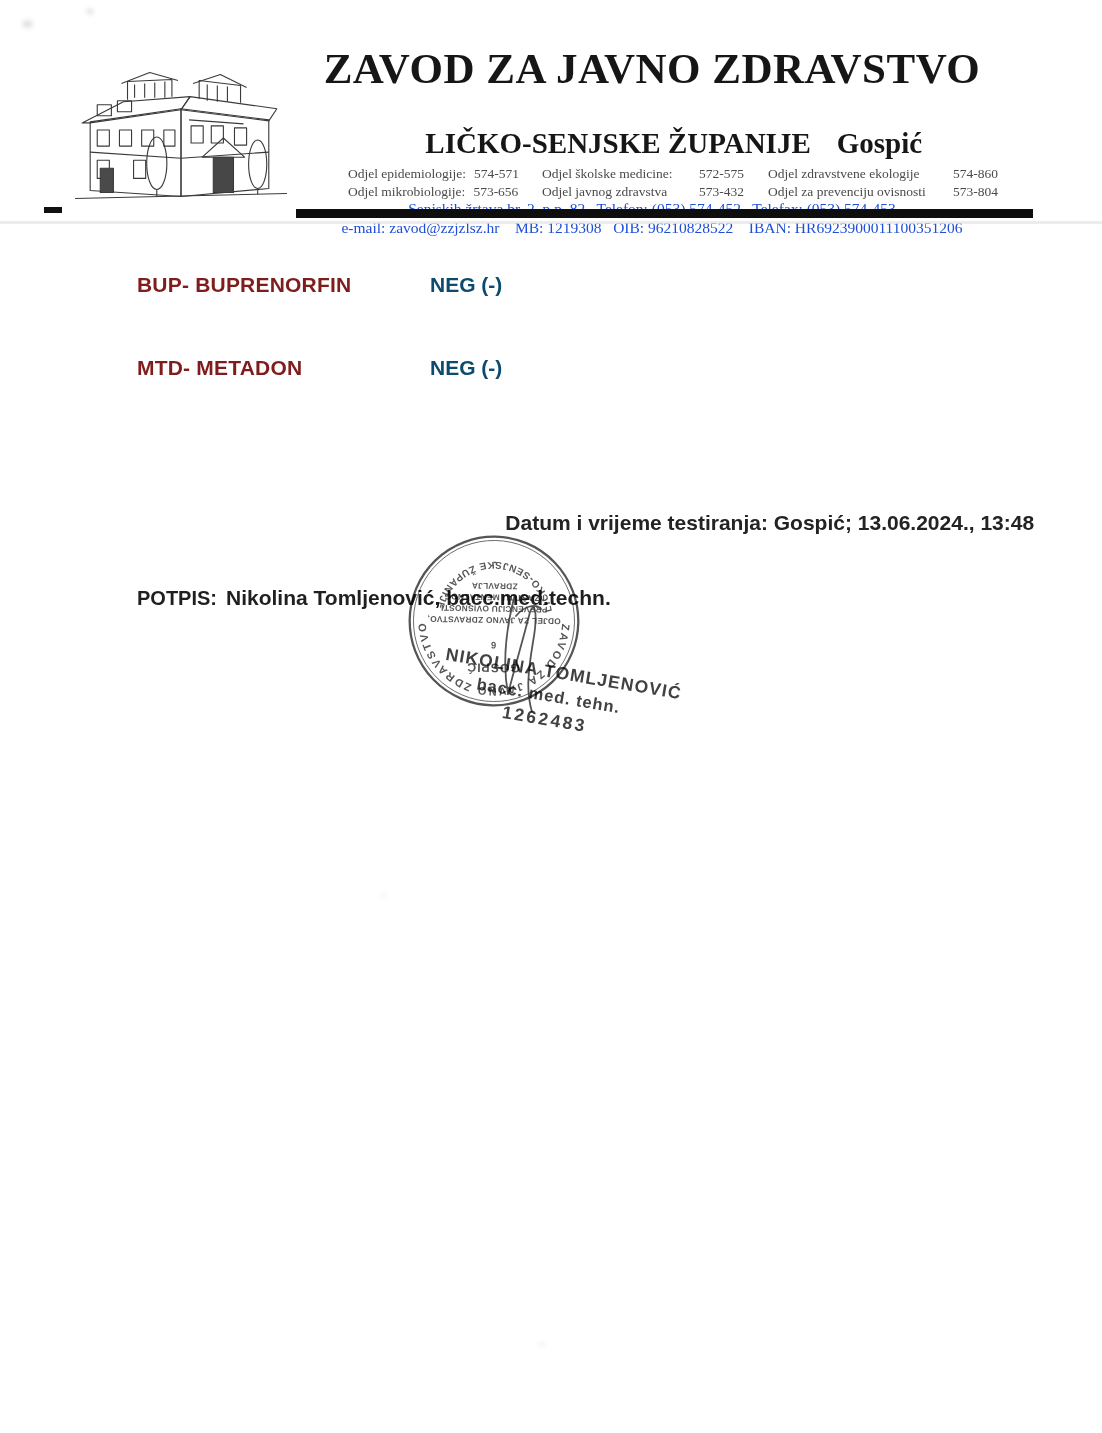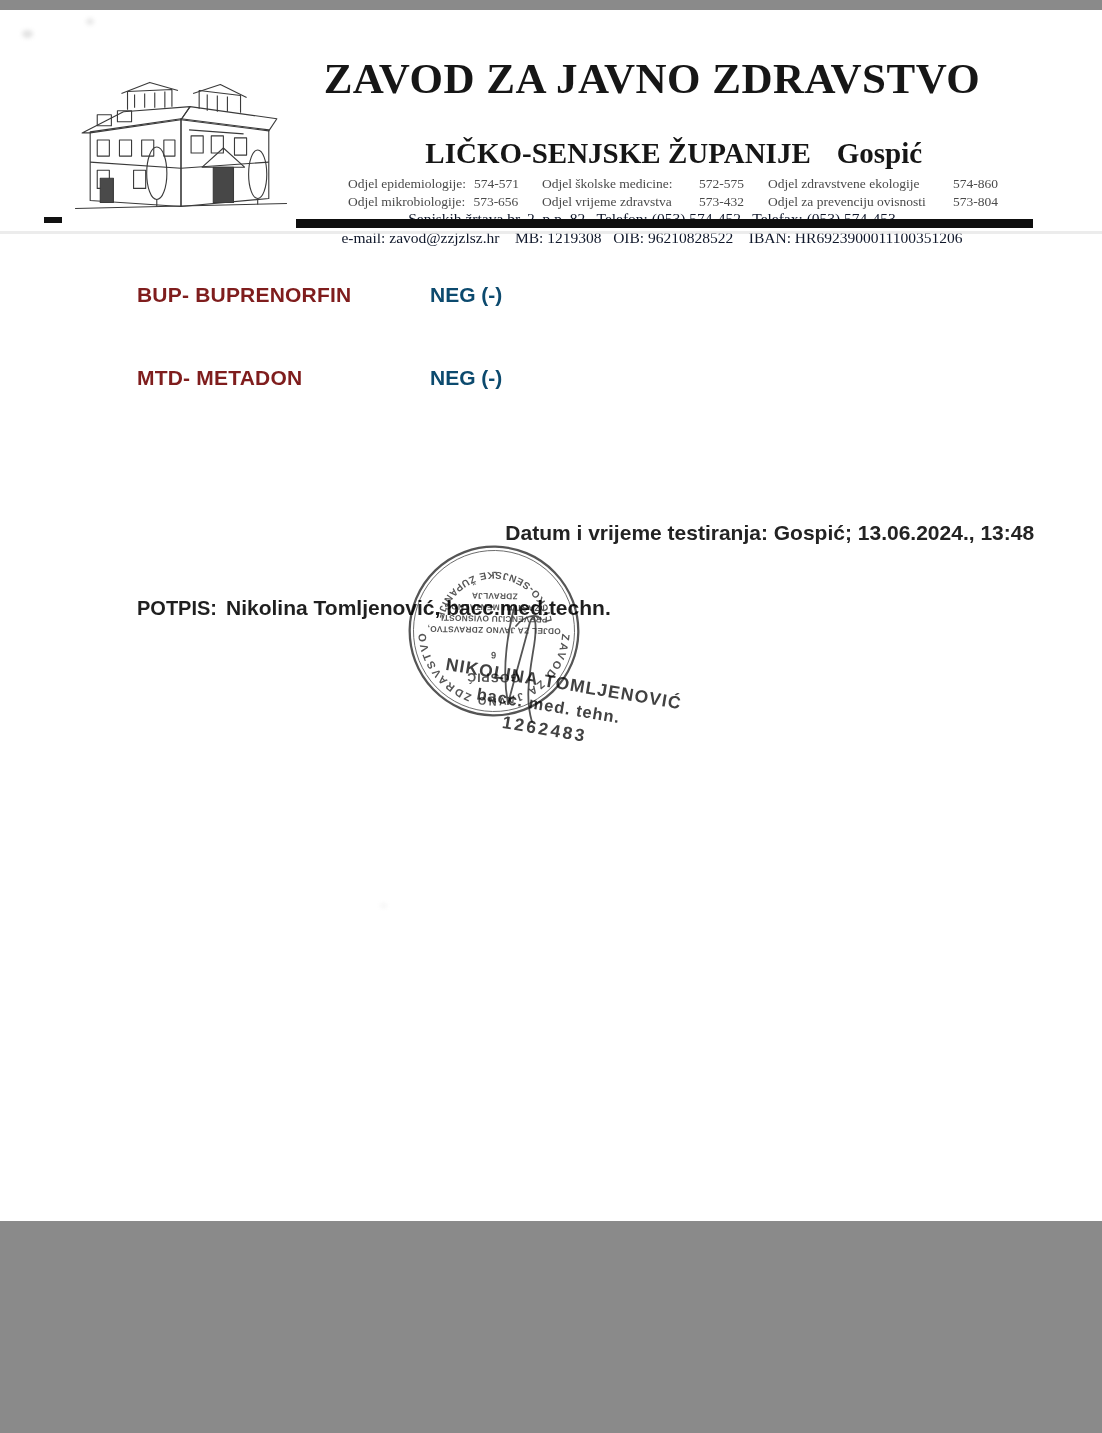--- a/index.html
+++ b/index.html
@@ -1,39 +1,39 @@
 <!DOCTYPE html>
 <html><head>
 <meta charset="utf-8">
 <style>
   html,body{margin:0;padding:0;background:#8a8a8a;}
   .page{
     position:relative;
-    width:1102px;height:1211px;
-    margin:10px auto;
+    width:1102px;height:1433px;
+    margin:0 auto;
     background:#ffffff;
     overflow:hidden;
     font-family:"Liberation Sans",sans-serif;
   }
   
   .smudge{position:absolute;background:#9a9a9a;border-radius:50%;filter:blur(2px);}
   .smudge.s1{left:22px;top:20px;width:11px;height:8px;opacity:.28;}
   .smudge.s2{left:86px;top:8px;width:8px;height:7px;opacity:.22;}
   .smudge.s3{left:380px;top:893px;width:7px;height:5px;opacity:.10;}
   .smudge.s4{left:538px;top:1342px;width:8px;height:5px;opacity:.10;}
   
   .logo{position:absolute;left:70px;top:58px;width:222px;height:156px;}
   .header-text{
     position:absolute;left:288px;top:46px;width:728px;
     text-align:center;font-family:"Liberation Serif",serif;color:#161616;
   }
   .title{font-size:43px;font-weight:700;letter-spacing:.5px;white-space:pre;line-height:1.05;}
   .subtitle-row{font-size:29px;font-weight:700;margin-top:3px;white-space:pre;}
   .subtitle-row .city{margin-left:26px;}
-  .addr{font-size:15.5px;color:#0f172a;margin-top:7px;white-space:pre;}
+  .addr{font-size:15.5px;color:#1d4ed8;margin-top:7px;white-space:pre;}
   .addr + .addr{margin-top:1px;}
   .dept-grid{
     position:absolute;left:348px;top:166px;
     display:grid;grid-template-columns:170px 202px 230px;
     column-gap:24px;row-gap:2px;
     font-family:"Liberation Serif",serif;font-size:13.5px;color:#4a4a4a;
   }
   .dept-cell{display:flex;justify-content:space-between;white-space:nowrap;}
   .dept-cell .ph{margin-left:8px;}
   .rule-dash{position:absolute;left:44px;top:207px;width:18px;height:6px;background:#111;}
@@ -141,21 +141,21 @@
     </div>
     <div class="dept-cell">
       <span>Odjel zdravstvene ekologije</span>
         <span class="ph">574-860</span>
     </div>
     <div class="dept-cell">
       <span>Odjel mikrobiologije:</span>
         <span class="ph">573-656</span>
     </div>
     <div class="dept-cell">
-      <span>Odjel vrijeme zdravstva</span>
+      <span>Odjel javnog zdravstva</span>
         <span class="ph">573-432</span>
     </div>
     <div class="dept-cell">
       <span>Odjel za prevenciju ovisnosti</span>
         <span class="ph">573-804</span>
     </div>
   </div>
 
   <div class="rule-dash"></div>
   <div class="rule-main"></div>

